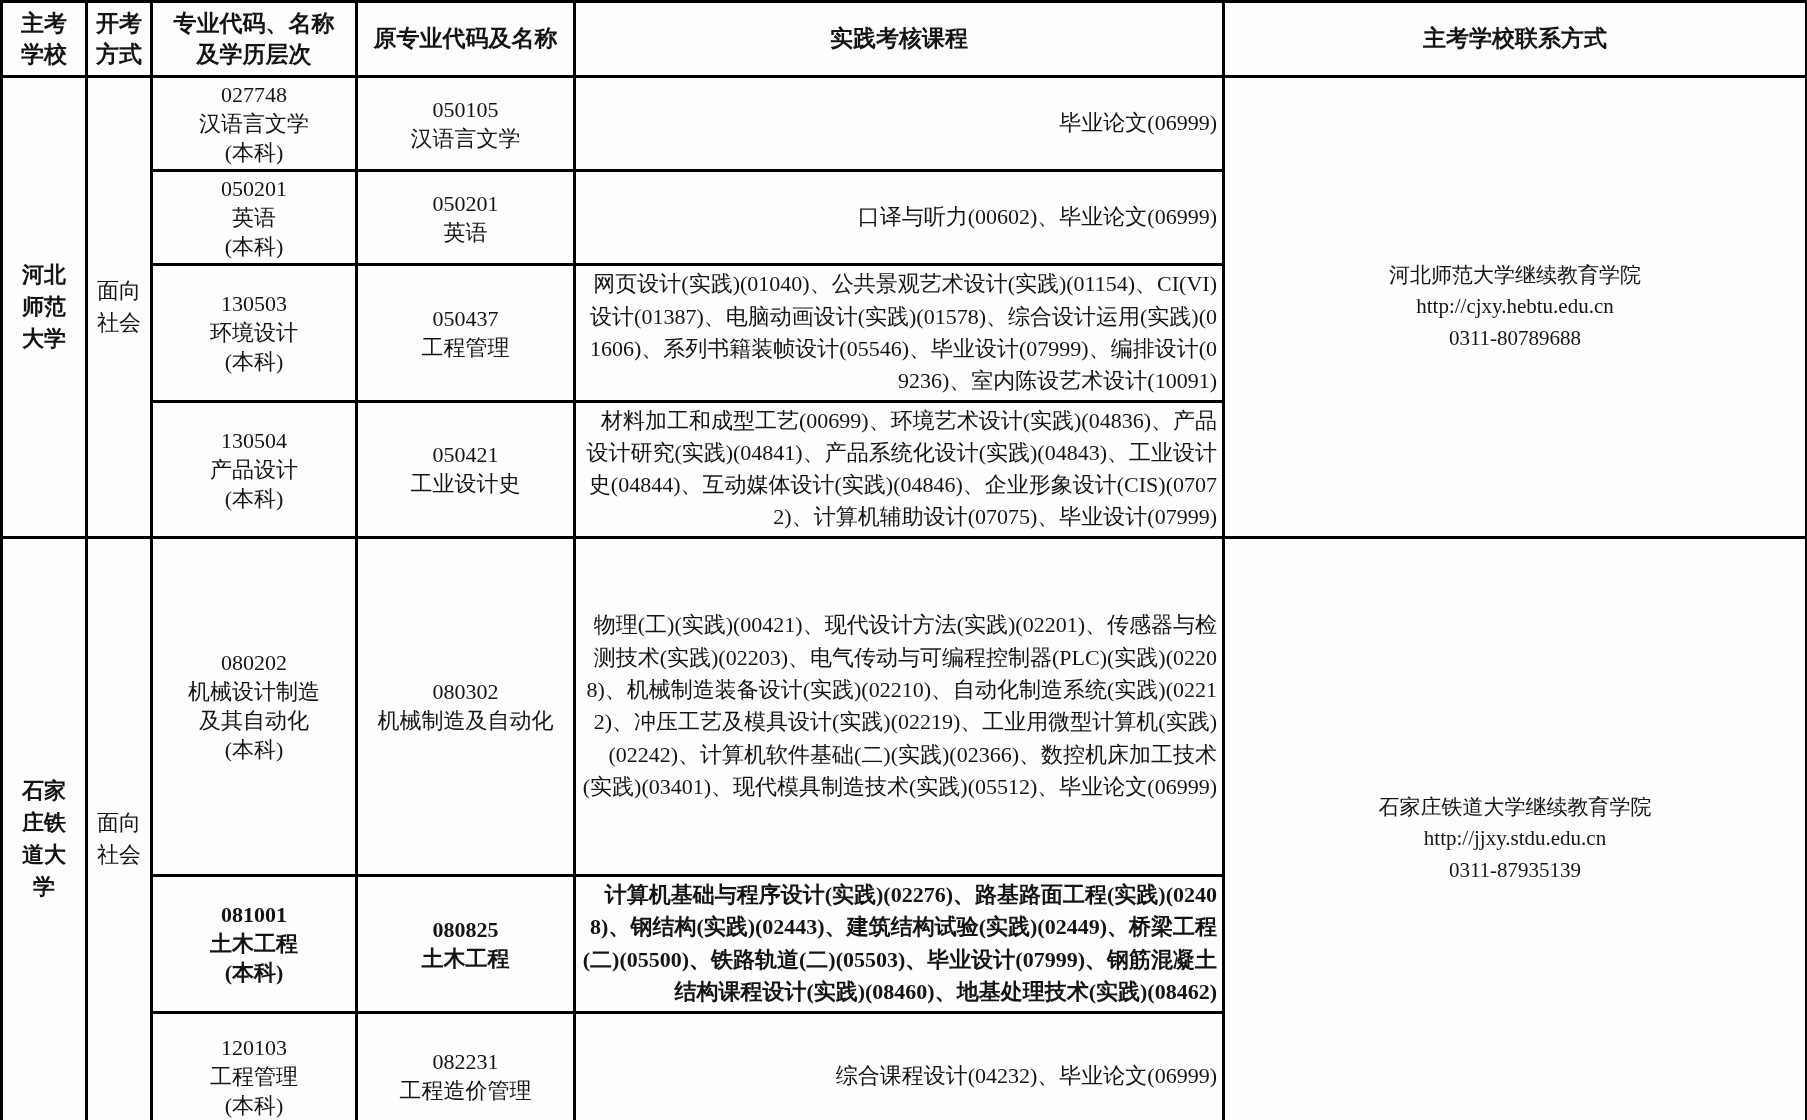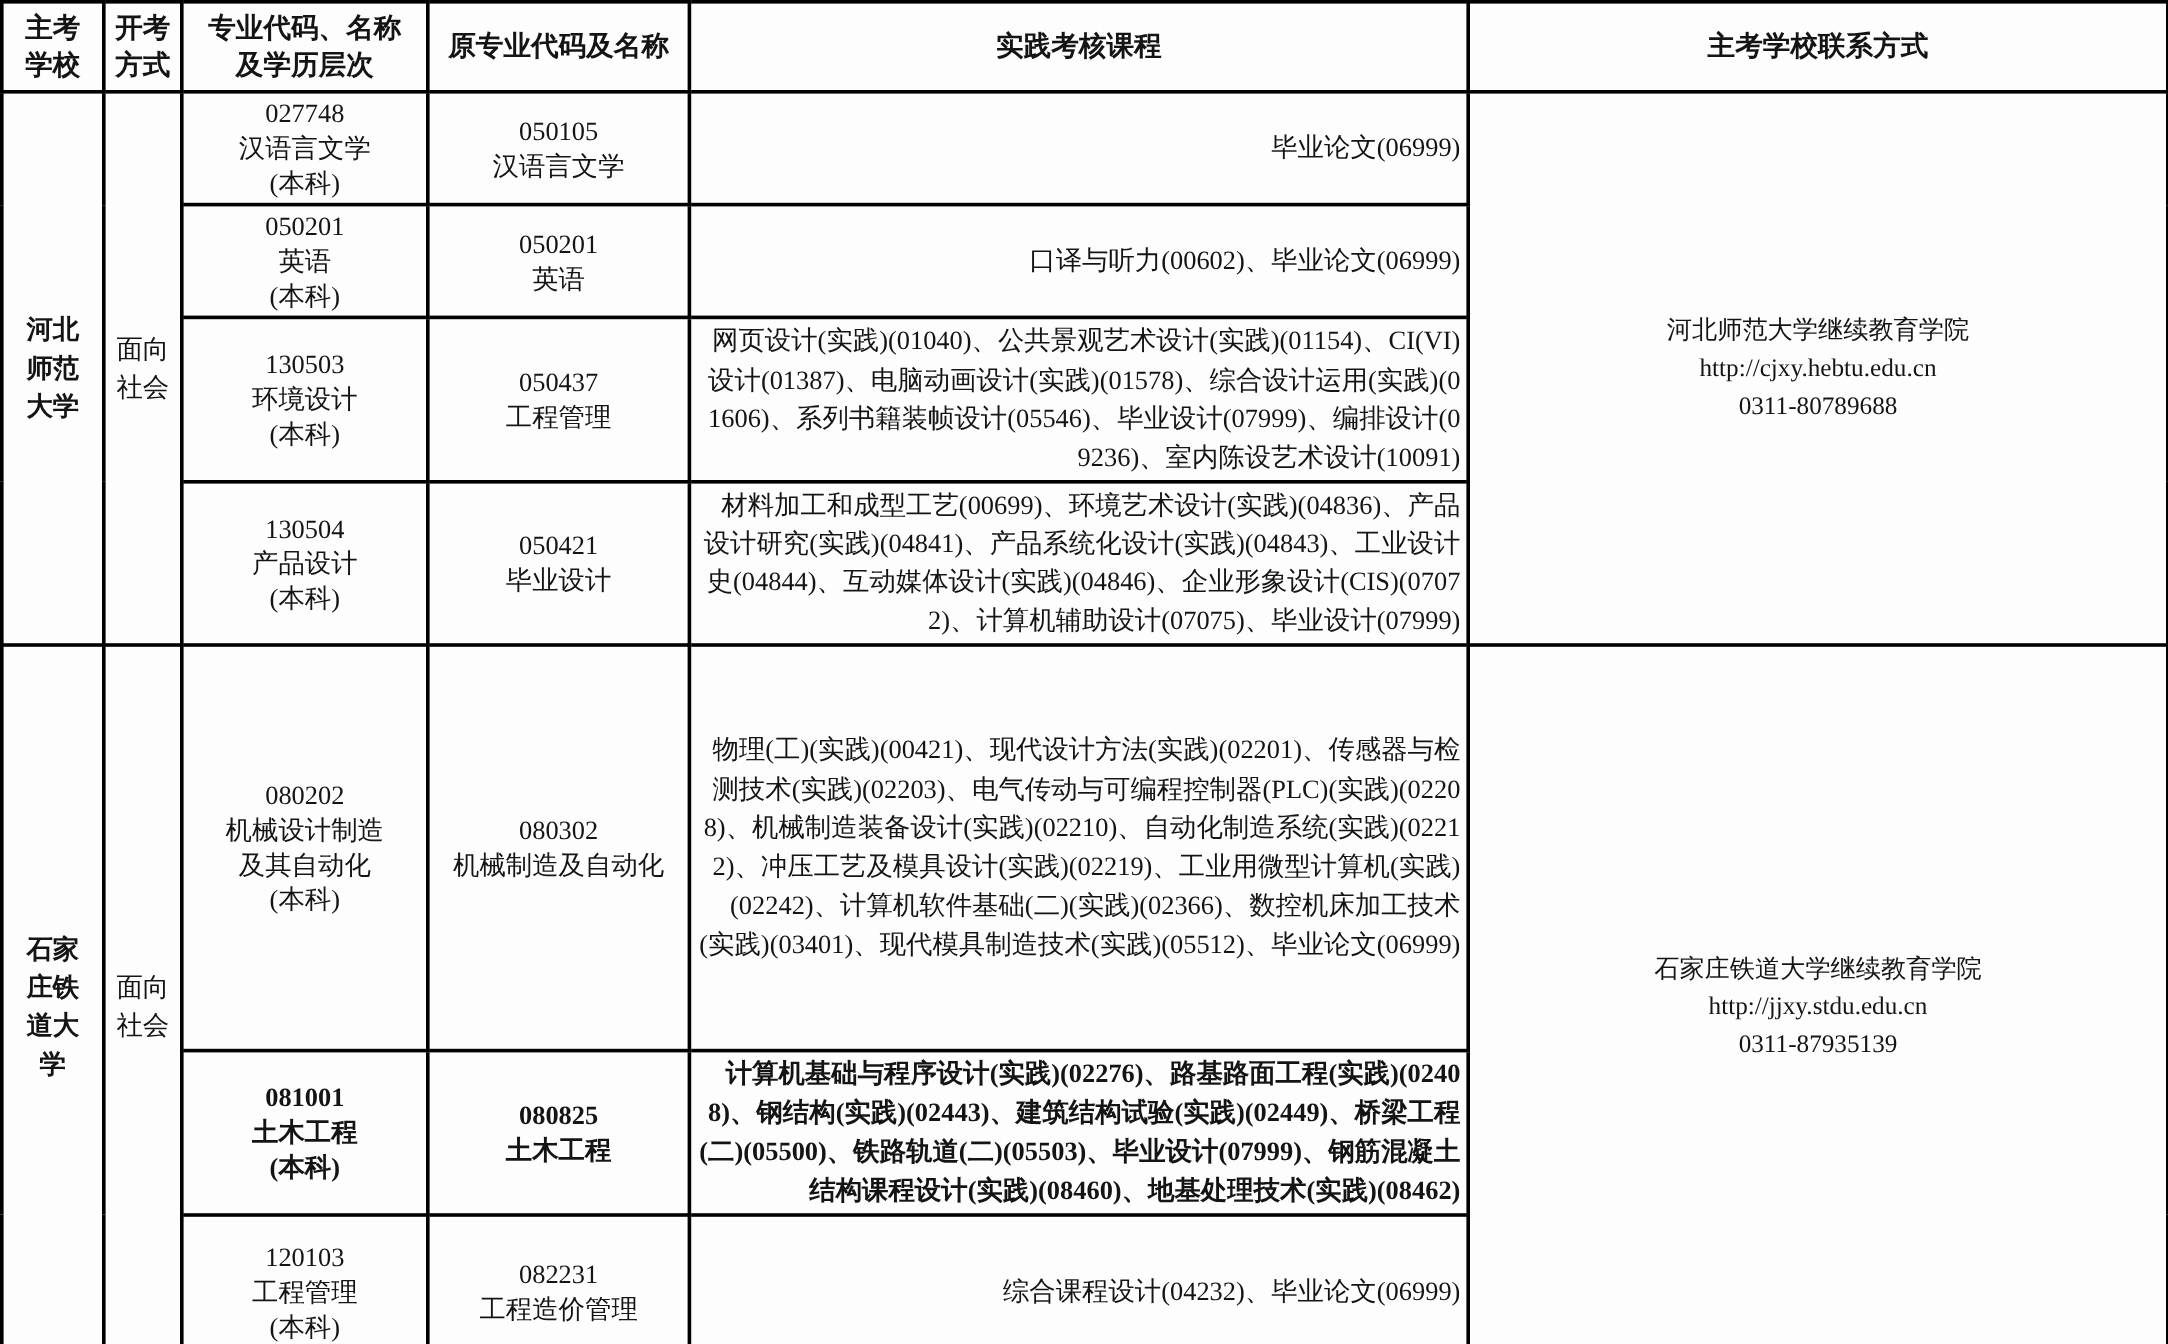--- a/index.html
+++ b/index.html
@@ -161,21 +161,21 @@
       <td class="cell-courses"><span>网页设计(实践)(01040)、公共景观艺术设计(实践)(01154)、CI(VI)设计(01387)、电脑动画设计(实践)(01578)、综合设计运用(实践)(01606)、系列书籍装帧设计(05546)、毕业设计(07999)、编排设计(09236)、室内陈设艺术设计(10091)</span></td>
     </tr>
     <tr class="h-r4">
       <td class="cell-major">
         <div>130504</div>
         <div>产品设计</div>
         <div>(本科)</div>
       </td>
       <td class="cell-orig">
         <div>050421</div>
-        <div>毕业设计</div>
+        <div>工业设计史</div>
       </td>
       <td class="cell-courses"><span>材料加工和成型工艺(00699)、环境艺术设计(实践)(04836)、产品设计研究(实践)(04841)、产品系统化设计(实践)(04843)、工业设计史(04844)、互动媒体设计(实践)(04846)、企业形象设计(CIS)(07072)、计算机辅助设计(07075)、毕业设计(07999)</span></td>
     </tr>
   </tbody>
 
   <tbody>
     <tr class="h-r5">
       <td class="cell-school" rowspan="3">
             <div class="narrow-2col">石家庄铁道大学</div>
           </td>

